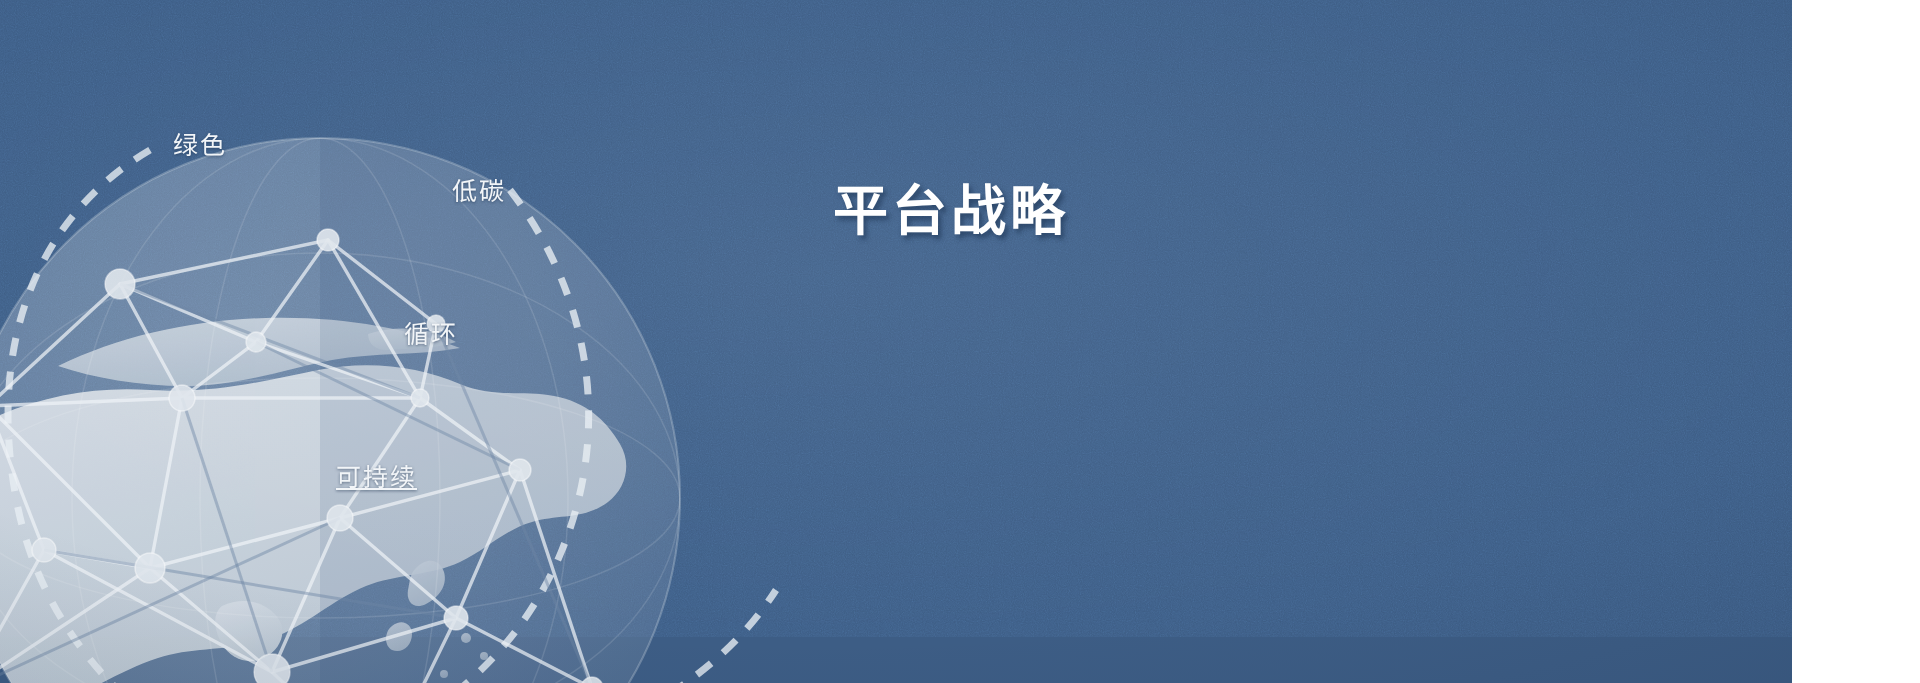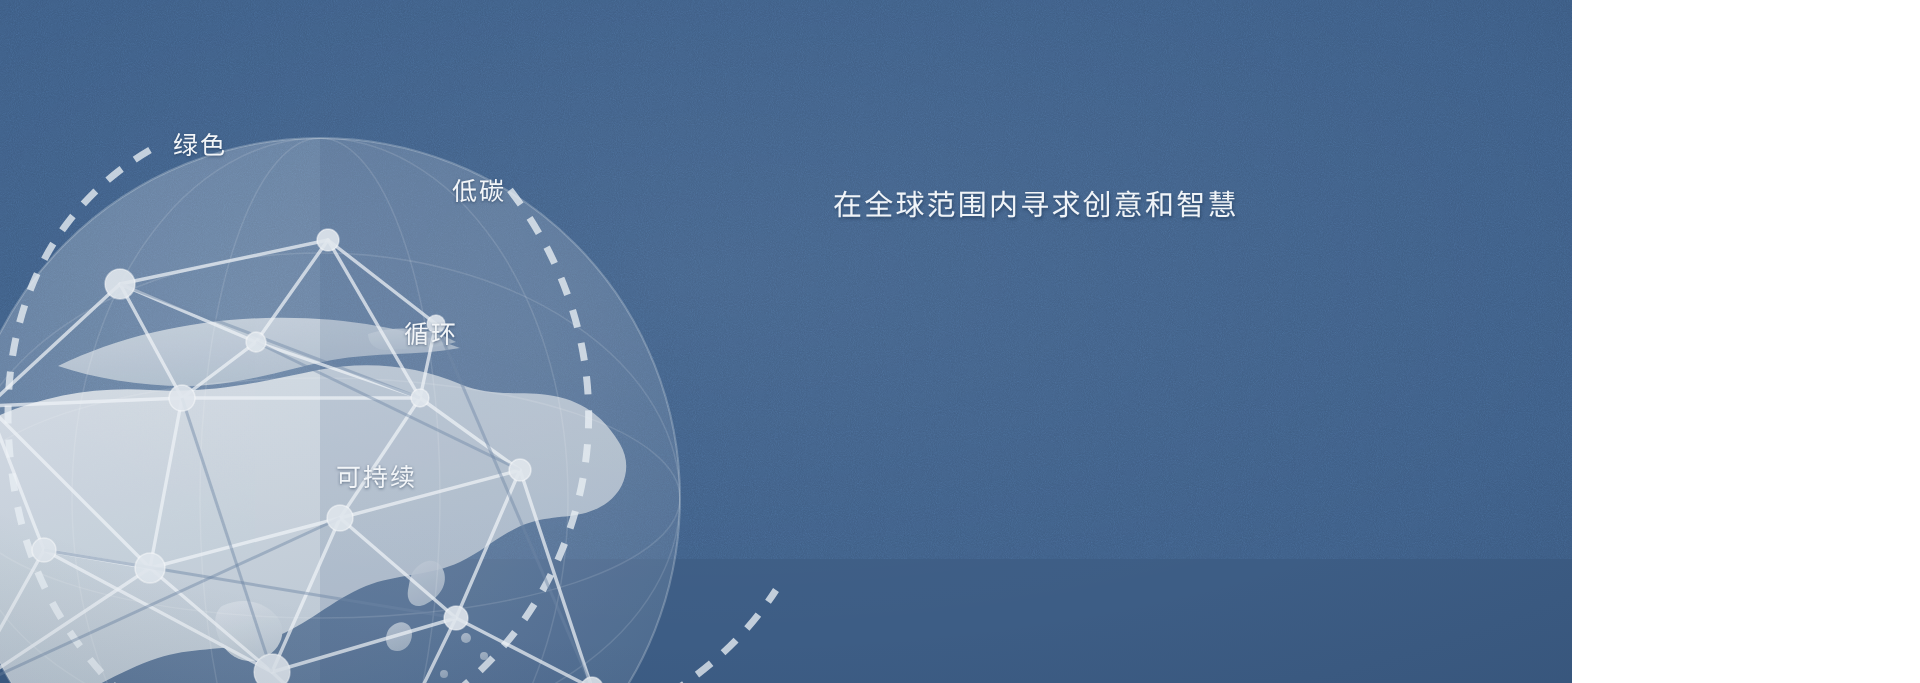--- a/index.html
+++ b/index.html
@@ -5,21 +5,21 @@
 <style>
   * { margin:0; padding:0; box-sizing:border-box; }
   html, body {
     width:1920px; height:683px;
     overflow:hidden;
     font-family:"Liberation Sans","DejaVu Sans",sans-serif;
   }
 
   #banner {
     position:relative;
-    width:1572px; height:683px;
+    width:1792px; height:683px;
     background:
       radial-gradient(ellipse 1400px 900px at 28% 18%, rgba(92,131,176,0.55) 0%, rgba(92,131,176,0.0) 62%),
       radial-gradient(ellipse 1100px 800px at 92% 95%, rgba(32,56,92,0.55) 0%, rgba(32,56,92,0.0) 70%),
       linear-gradient(145deg, #436severity 0%, #3d5d85 100%),
       linear-gradient(150deg, #47688f 0%, #3f6089 42%, #375679 100%);
     background-color:#3d5d85;
     overflow:hidden;
   }
 
   
@@ -49,21 +49,21 @@
     position:absolute;
     color:#f2f5f8;
     font-size:25px;
     letter-spacing:2px;
     white-space:nowrap;
     text-shadow:0 1px 3px rgba(20,40,70,0.55);
   }
   #kw-0 { left:173px; top:125px; }
   #kw-1 { left:452px; top:171px; }
   #kw-2 { left:404px; top:314px; }
-  #kw-3 { left:336px; top:457px; }
+  #kw-3 { left:336px; top:457px;text-decoration:underline; }
 
   
   #text-block {
     position:absolute;
     left:833px; top:182px;
     width:760px;
   }
   #headline {
     font-size:55px;
     font-weight:bold;
@@ -242,16 +242,16 @@
   </svg>
 
   <div id="vignette"></div>
 
   <div class="kw-label" id="kw-0">绿色</div>
   <div class="kw-label" id="kw-1">低碳</div>
   <div class="kw-label" id="kw-2">循环</div>
   <div class="kw-label" id="kw-3">可持续</div>
 
   <div id="text-block">
-    <div class="subline">在全球范围内寻求创意和智慧</div>
+    <div id="headline">平台战略</div>
   </div>
 
 </div>
 
 </body></html>

